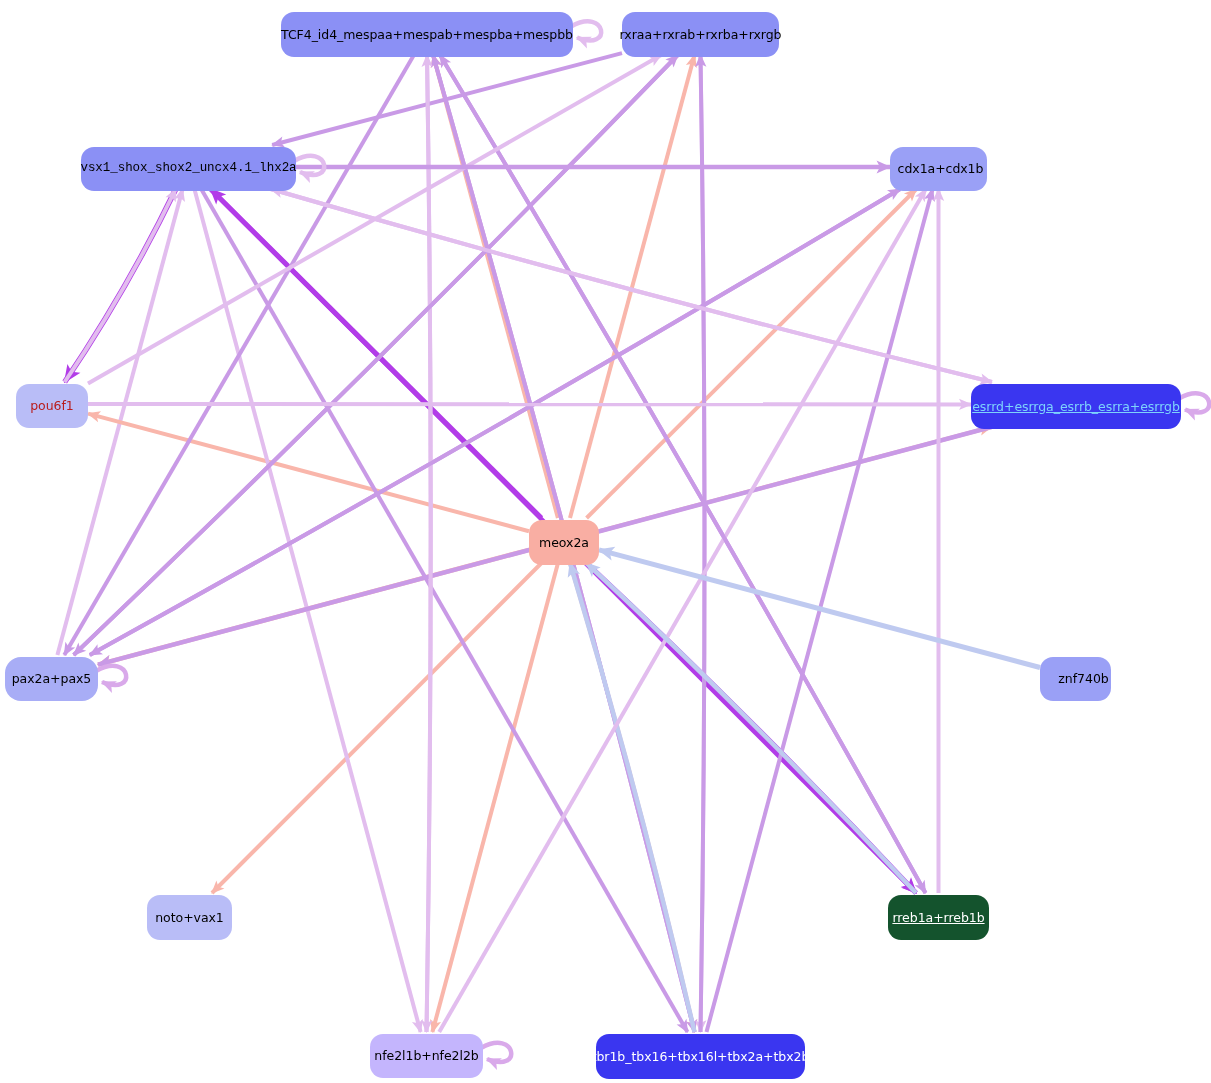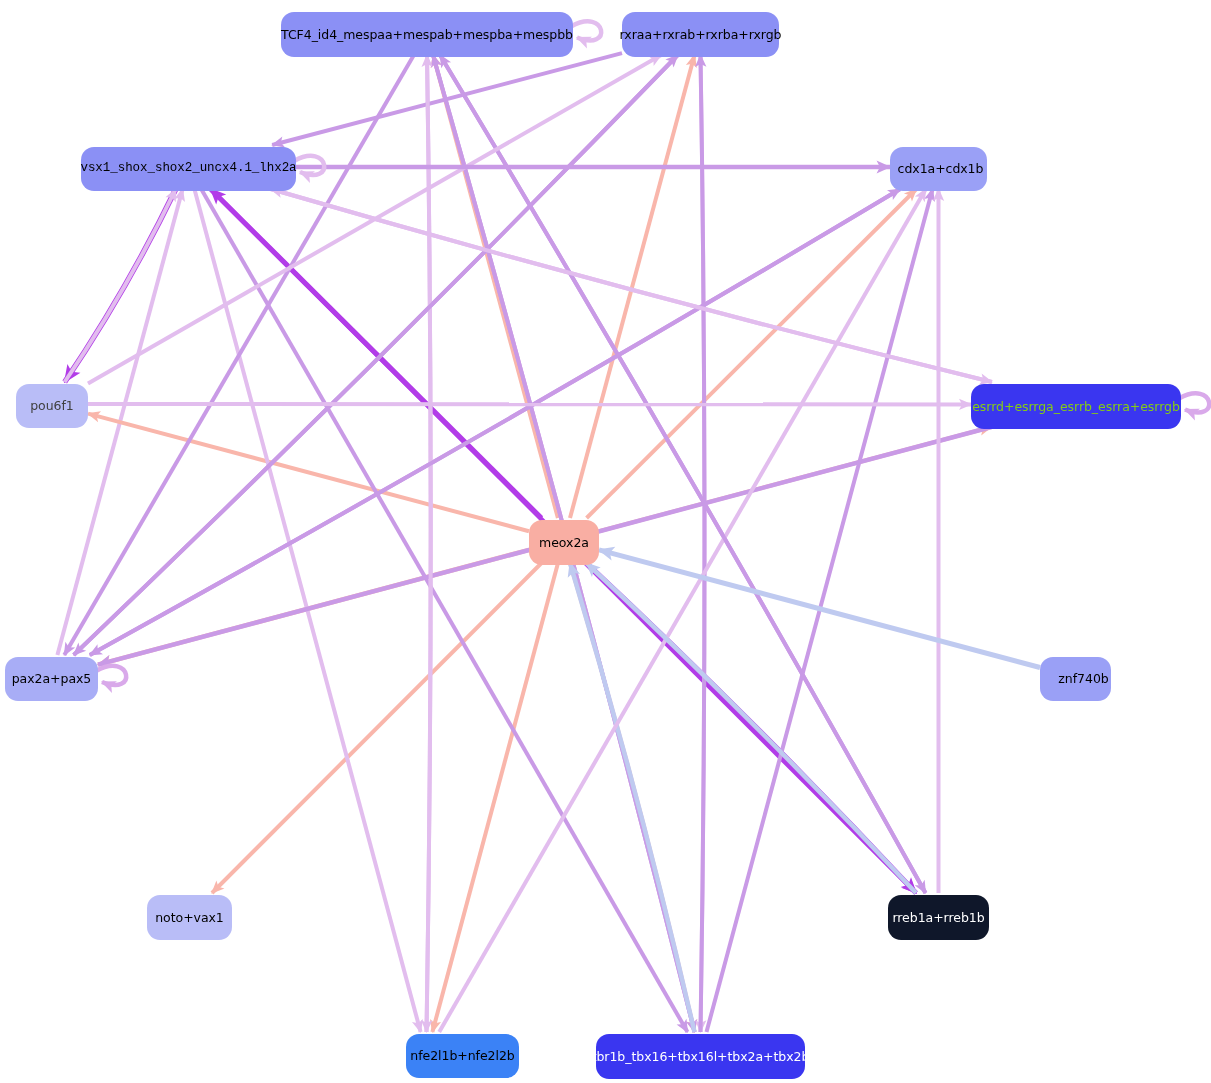--- a/index.html
+++ b/index.html
@@ -130,41 +130,41 @@
       </div>
       <div class="graph-node" style="left: 622px; top: 10px; width: 157px; height: 45px; background: rgb(139, 144, 245); color: rgb(0, 0, 0);">
         <span>rxraa+rxrab+rxrba+rxrgb</span>
       </div>
       <div class="graph-node" style="left: 81px; top: 145px; width: 215px; height: 44px; background: rgb(139, 144, 245); color: rgb(0, 0, 0); font-family: Liberation Mono, monospace;">
         <span>vsx1_shox_shox2_uncx4.1_lhx2a</span>
       </div>
       <div class="graph-node" style="left: 890px; top: 145px; width: 97px; height: 44px; background: rgb(154, 160, 246); color: rgb(0, 0, 0); padding-left: 16px;">
         <span>cdx1a+cdx1b</span>
       </div>
-      <div class="graph-node" style="left: 16px; top: 382px; width: 72px; height: 44px; background: rgb(185, 189, 247); color: #404040; justify-content: center;">
+      <div class="graph-node" style="left: 16px; top: 382px; width: 72px; height: 44px; background: rgb(185, 189, 247); color: #b91c1c; justify-content: center;">
         <span>pou6f1</span>
       </div>
-      <div class="graph-node" style="left: 971px; top: 382px; width: 210px; height: 45px; background: rgb(58, 54, 240); color: #84cc16;">
+      <div class="graph-node" style="left: 971px; top: 382px; width: 210px; height: 45px; background: rgb(58, 54, 240); color: #7dd3fc; text-decoration: underline;">
         <span>esrrd+esrrga_esrrb_esrra+esrrgb</span>
       </div>
       <div class="graph-node" style="left: 529px; top: 518px; width: 70px; height: 45px; background: rgb(249, 174, 163); color: rgb(0, 0, 0);">
         <span>meox2a</span>
       </div>
-      <div class="graph-node" style="left: 5px; top: 655px; width: 93px; height: 44px; background: rgb(168, 173, 246); color: rgb(0, 0, 0);">
+      <div class="graph-node" style="left: 5px; top: 655px; width: 93px; height: 44px; background: rgb(168, 173, 246); color: rgb(0, 0, 0); border-radius: 16px;">
         <span>pax2a+pax5</span>
       </div>
       <div class="graph-node" style="left: 1040px; top: 655px; width: 71px; height: 44px; background: rgb(154, 160, 246); color: rgb(0, 0, 0); padding-left: 28px;">
         <span>znf740b</span>
       </div>
       <div class="graph-node" style="left: 147px; top: 893px; width: 85px; height: 45px; background: rgb(185, 189, 247); color: rgb(0, 0, 0);">
         <span>noto+vax1</span>
       </div>
-      <div class="graph-node" style="left: 888px; top: 893px; width: 101px; height: 45px; background: #0f172a; color: rgb(255, 255, 255);">
+      <div class="graph-node" style="left: 888px; top: 893px; width: 101px; height: 45px; background: #14532d; color: rgb(255, 255, 255); text-decoration: underline;">
         <span>rreb1a+rreb1b</span>
       </div>
-      <div class="graph-node" style="left: 370px; top: 1032px; width: 113px; height: 44px; background: #3b82f6; color: rgb(0, 0, 0); margin-left: 36px;">
+      <div class="graph-node" style="left: 370px; top: 1032px; width: 113px; height: 44px; background: #c4b5fd; color: rgb(0, 0, 0);">
         <span>nfe2l1b+nfe2l2b</span>
       </div>
       <div class="graph-node" style="left: 596px; top: 1032px; width: 209px; height: 45px; background: rgb(58, 54, 240); color: rgb(255, 255, 255); align-items: center;">
         <span>tbr1b_tbx16+tbx16l+tbx2a+tbx2b</span>
       </div>
     </div>
 </div>
 
 </body></html>

